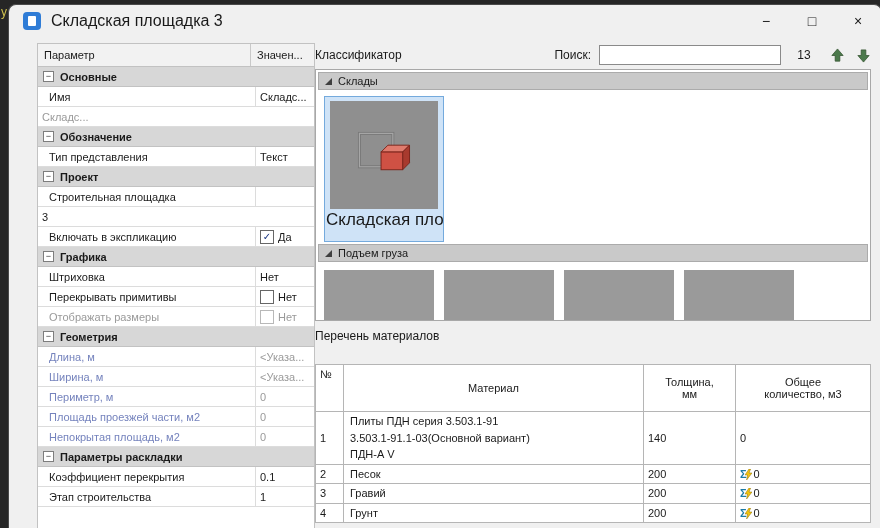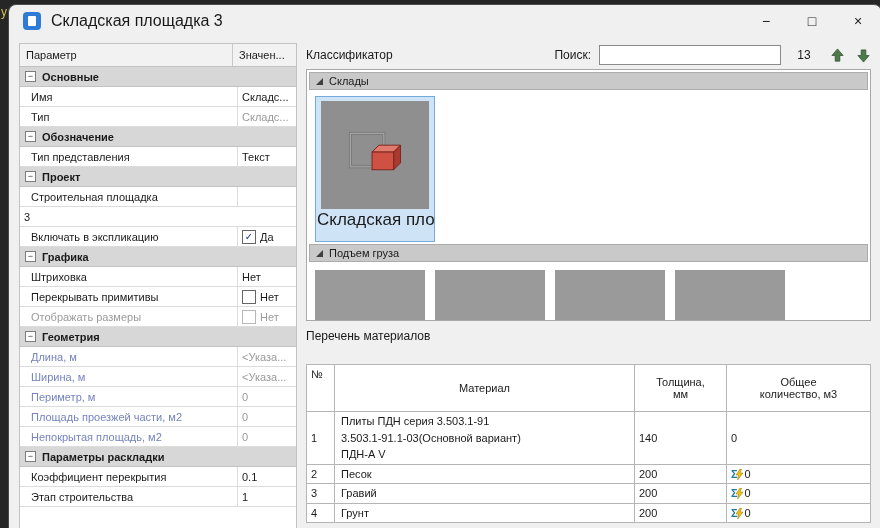--- a/index.html
+++ b/index.html
@@ -11,21 +11,21 @@
   .titlebar{height:32px;flex:none;display:flex;align-items:center;padding-left:14px}
   .app-icon{width:18px;height:18px;border-radius:4px;background:#2f7cd6;position:relative;flex:none}
   .app-icon::after{content:"";position:absolute;left:5px;top:4px;width:8px;height:10px;background:#fff;border-radius:1px}
   .title-text{margin-left:10px;font-size:16px}
   .win-controls{margin-left:auto;display:flex;align-self:stretch}
   .win-btn{width:46px;display:flex;align-items:center;justify-content:center;font-size:14px;color:#1a1a1a;cursor:default}
   
   .menubar{height:26px;flex:none;display:flex;align-items:center;gap:18px;padding-left:14px;font-size:12px}
   .menu-item{white-space:nowrap}
   
-  .content{flex:1;display:flex;gap:9px;padding:6px 10px 0 10px;min-height:0}
+  .content{flex:1;display:flex;padding:6px 10px 0 28px;min-height:0}
   
   .left-panel{width:276px;flex:none;background:#fff;border:1px solid #c2c2c2;overflow:hidden;font-size:11px;display:flex;flex-direction:column}
   .phead{display:flex;height:22px;background:#f2f2f2;border-bottom:1px solid #c2c2c2;flex:none}
   .hcell{white-space:nowrap;overflow:hidden;display:flex;align-items:center;padding-left:6px}
   .hcell.h1{width:206px;border-right:1px solid #c9c9c9}
   .hcell.h2{flex:1}
   .prows{flex:1;overflow:hidden}
   .prow{display:flex;height:19px;border-bottom:1px solid #dcdcdc;align-items:stretch;background:#fff}
   .prow.cat{background:#d7d7d7;font-weight:bold;align-items:center;border-bottom:1px solid #c2c2c2}
   .cbox{width:9px;height:9px;border:1px solid #7d7d7d;background:#fff;margin:0 6px 0 5px;flex:none;display:flex;align-items:center;justify-content:center;font-size:9px;font-weight:normal;line-height:7px;color:#333}
@@ -93,21 +93,20 @@
               <span class="cbox">−</span>
               <span>Основные</span>
             </div>
             <div class="prow item">
               <div class="pcell plabel">Имя</div>
               <div class="pcell pvalue">
                 <span>Складс...</span>
               </div>
             </div>
             <div class="prow item">
-              <div class="pcell plabel">Тип</div>
               <div class="pcell pvalue gray">
                 <span>Складс...</span>
               </div>
             </div>
             <div class="prow cat">
               <span class="cbox">−</span>
               <span>Обозначение</span>
             </div>
             <div class="prow item">
               <div class="pcell plabel">Тип представления</div>

